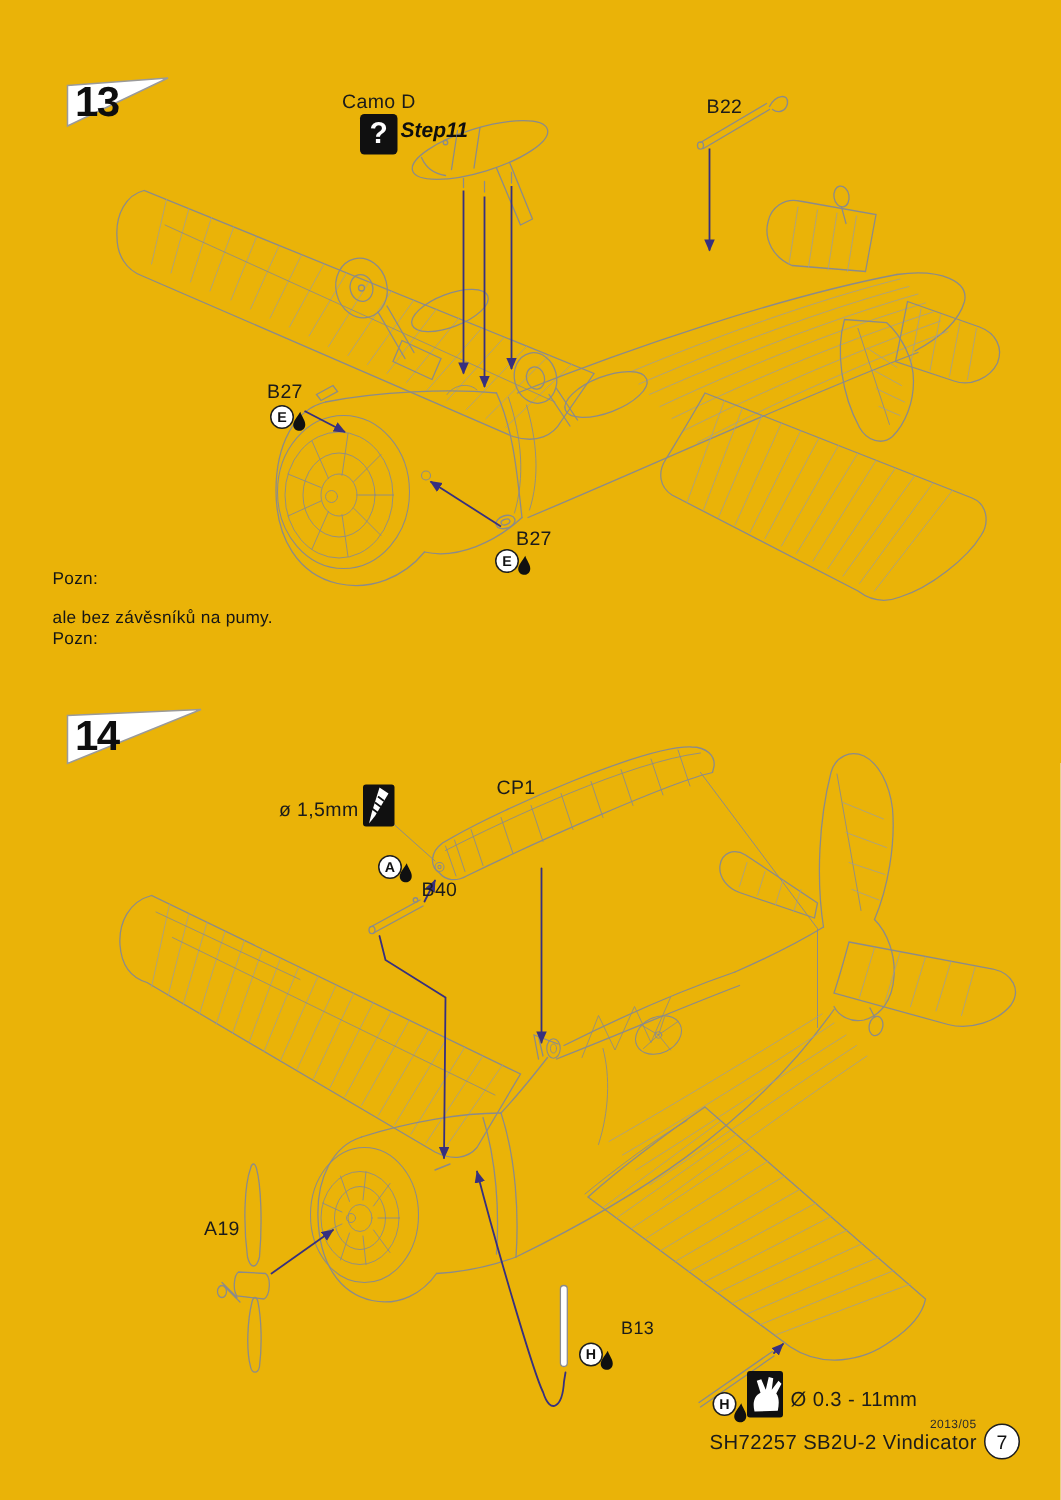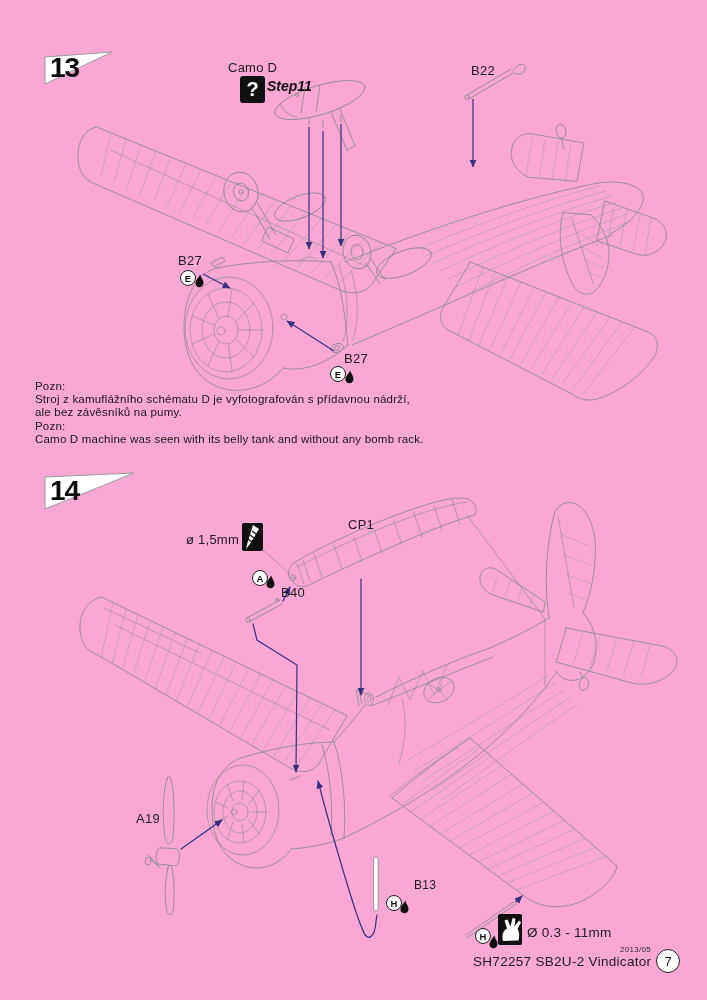--- a/index.html
+++ b/index.html
@@ -1,16 +1,16 @@
 <!DOCTYPE html>
 <html><head>
 <meta charset="utf-8">
 <style>
   html,body{margin:0;padding:0;background:#e8e8e8;}
-  .page{position:relative;width:707px;height:1000px;background:#f9a8d4;margin:0 auto;overflow:hidden;
+  .page{position:relative;width:707px;height:1000px;background:#eab308;margin:0 auto;overflow:hidden;
         font-family:"Liberation Sans",sans-serif;}
   svg.art{position:absolute;left:0;top:0;width:707px;height:1000px;}
   .lbl{position:absolute;font-size:13px;color:#1b1b1b;letter-spacing:.25px;white-space:nowrap;line-height:1;}
   .lbl.sm{font-size:12px;margin-left:30px;}
   .stepnum{position:absolute;font-weight:bold;font-size:28px;line-height:1;color:#0e0e0e;letter-spacing:-1px;}
   .stepref{position:absolute;font-weight:bold;font-style:italic;font-size:14px;color:#0e0e0e;line-height:1;}
   .qicon{position:absolute;left:240px;top:76px;width:25px;height:27px;background:#101010;border-radius:3px;
          color:#fff;display:flex;align-items:center;justify-content:center;font-weight:bold;font-size:20px;}
   .blkicon{position:absolute;background:#101010;border-radius:2px;}
   .cletter{position:absolute;width:14px;height:14px;border:1.4px solid #1e1e1e;border-radius:50%;background:#fff;
@@ -239,36 +239,34 @@
 
 <span class="lbl" style="left:344px;top:352px;">B27</span>
 <span class="cletter" style="left:330px;top:366px;">
       <span>E</span>
     </span>
 <svg class="drop" style="left:344px;top:370px;" viewBox="0 0 10 14">
       <path d="M6.2,0.5 C7,3.5 9.5,6 9.5,9 C9.5,11.8 7.4,13.5 5,13.2 C2.6,12.9 1,10.8 1.6,8.2 C2.2,5.6 5,3 6.2,0.5 Z" fill="#101010"></path>
     </svg>
 
 <span class="note-line" style="top:380px;">Pozn:</span>
-<span class="note-line" style="top:393px;">Stroj z kamuflážního schématu D je vyfotografován s přídavnou nádrží,</span>
 <span class="note-line" style="top:406px;">ale bez závěsníků na pumy.</span>
 <span class="note-line" style="top:420px;">Pozn:</span>
-<span class="note-line" style="top:433px;">Camo D machine was seen with its belly tank and without any bomb rack.</span>
 
 <span class="stepnum" style="left:50px;top:477px;">14</span>
 
 <span class="lbl" style="left:186px;top:533px;">ø 1,5mm</span>
 <div class="blkicon" style="left:242px;top:523px;width:21px;height:28px;">
   <svg width="21" height="28" viewBox="0 0 21 28">
     <path d="M11,2 L17,6 L8,21 L4,26 L6,18 Z" fill="#fff"></path>
     <path d="M10,8 L14,11 M8,12 L12,15 M6,16 L10,19" stroke="#101010" stroke-width="1.2"></path>
   </svg>
 </div>
 
-<span class="lbl" style="left:331px;top:518px;margin-left:17px;">CP1</span>
+<span class="lbl" style="left:331px;top:518px;">CP1</span>
 
 <span class="lbl" style="left:236px;top:586px;margin-left:45px;">B40</span>
 <span class="cletter" style="left:252px;top:570px;">
       <span>A</span>
     </span>
 <svg class="drop" style="left:265px;top:575px;" viewBox="0 0 10 14">
       <path d="M6.2,0.5 C7,3.5 9.5,6 9.5,9 C9.5,11.8 7.4,13.5 5,13.2 C2.6,12.9 1,10.8 1.6,8.2 C2.2,5.6 5,3 6.2,0.5 Z" fill="#101010"></path>
     </svg>
 
 <span class="lbl" style="left:136px;top:812px;text-align:right;">A19</span>

